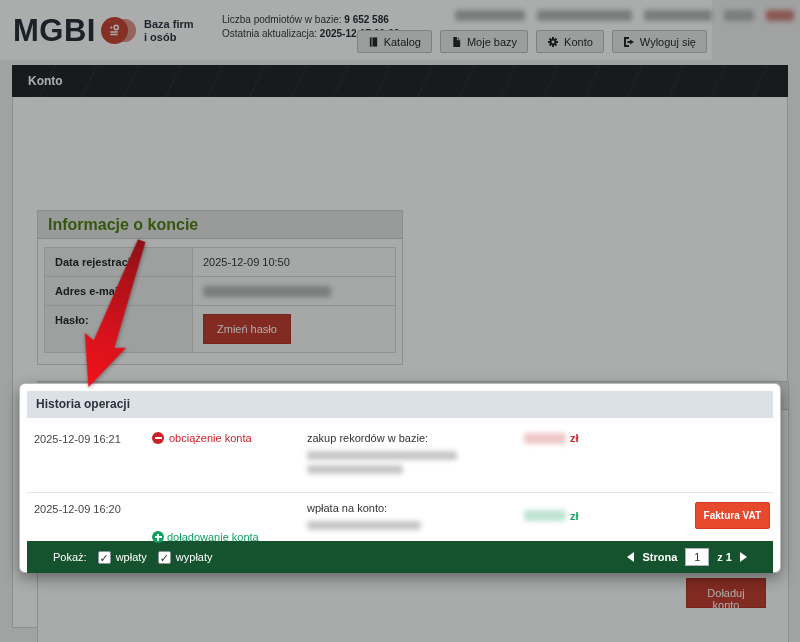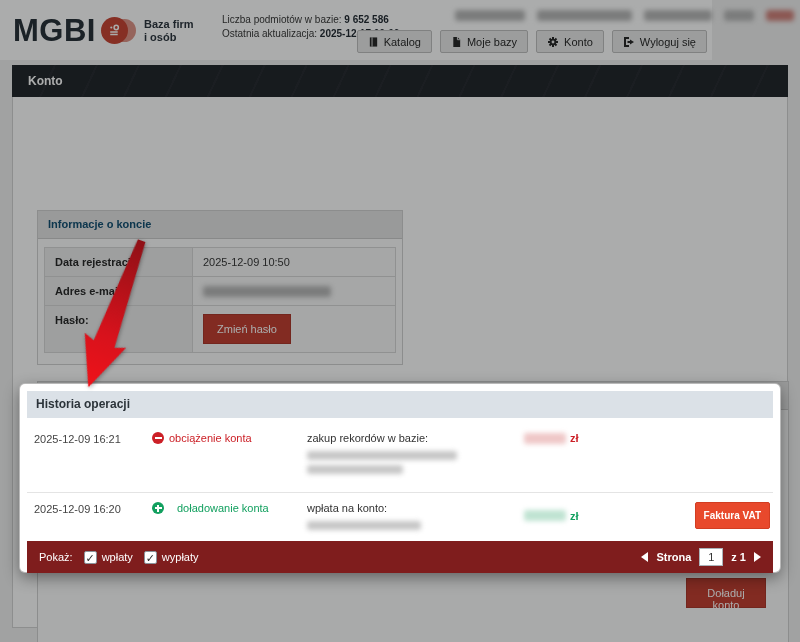--- a/index.html
+++ b/index.html
@@ -27,21 +27,21 @@
   .page-title-bar { position:absolute; left:12px; top:65px; width:776px; height:32px; background:#1d2126;
     background-image:repeating-linear-gradient(115deg, rgba(255,255,255,0.025) 0 2px, transparent 2px 38px);
     color:#fff; font-size:12px; font-weight:bold; line-height:32px; padding-left:16px; }
 
   
   .content { position:absolute; left:12px; top:97px; width:776px; height:531px; background:#ffffff; border:1px solid #d2d2d2; border-top:none; }
 
   .panel { position:absolute; border:1px solid #cfcfcf; background:#fcfcfc; }
   .panel-account { left:24px; top:113px; width:366px; height:155px; }
   .panel-wallet  { left:24px; top:284px; width:752px; height:330px; }
-  .panel-header { height:28px; background:#e3e3e3; border-bottom:1px solid #c9c9c9; font-size:11px; font-weight:bold; color:#0c4a6e; line-height:27px; padding-left:10px; }
+  .panel-header { height:28px; background:#e3e3e3; border-bottom:1px solid #c9c9c9; font-size:16px; font-weight:bold; color:#4d7c0f; line-height:27px; padding-left:10px; }
 
   .kv-table { margin:8px 0 0 6px; border:1px solid #d6d6d6; border-bottom:none; background:#fff; }
   .kv-row { display:flex; border-bottom:1px solid #d6d6d6; }
   .kv-label { width:148px; background:#ececec; border-right:1px solid #d6d6d6; font-size:11px; font-weight:bold; color:#222; padding:8px 10px; }
   .kv-value { flex:1; background:#f7f7f7; font-size:11px; color:#333; padding:8px 10px; display:flex; align-items:center; gap:5px; }
   .panel-account .kv-table { width:352px; }
   .panel-wallet .kv-table { width:494px; }
   .panel-wallet .kv-label { width:172px; }
   .red-value { color:#b2332a; font-weight:bold; }
   .value-suffix { font-size:10px; color:#444; }
@@ -55,38 +55,38 @@
   .hist-header { height:27px; background:#dbe1e7; font-size:12px; font-weight:bold; color:#2c343a; line-height:27px; padding-left:9px; margin-bottom:5px; }
   .hist-cols, .hist-row { display:flex; }
   .col-date { width:125px; padding-left:7px; }
   .col-type { width:155px; }
   .col-desc { width:217px; }
   .col-value { flex:1; }
   .hist-cols { height:22px; background:#3d4b54; color:#fff; font-size:11px; font-weight:bold; align-items:center; }
   .hist-row { font-size:11px; color:#444; padding:9px 0; border-bottom:1px solid #e4e4e4; align-items:flex-start; }
   .hist-row .col-date { padding-top:1px; }
   .type-debit { color:#cc2027; display:flex; gap:5px; }
-  .type-credit { color:#12a05f; display:flex; align-items:flex-end; gap:13px; }
+  .type-credit { color:#12a05f; display:flex; align-items:flex-end; gap:3px;margin-top:29px; }
   .op-icon { width:12px; height:12px; border-radius:50%; position:relative; flex:0 0 12px; }
   .op-icon.debit { background:#cc2027; }
   .op-icon.credit { background:#12a05f; }
   .op-icon::before { content:""; position:absolute; left:2.5px; top:5px; width:7px; height:2px; background:#fff; }
   .op-icon.credit::after { content:""; position:absolute; left:5px; top:2.5px; width:2px; height:7px; background:#fff; }
   .desc-line { color:#333; }
   .desc-blur { margin-top:7px; }
   .desc-blur .blurbar { background:#c6c6c6; height:9px; margin-bottom:5px; }
   .val-wrap { display:flex; align-items:center; gap:4px; }
   .val-blur { width:42px; height:11px; border-radius:2px; filter:blur(2.5px); }
   .val-blur.debit { background:#efc7c7; }
   .val-blur.credit { background:#bfe3d2; }
   .val-cur.debit { color:#cc2027; font-weight:bold; }
   .val-cur.credit { color:#12a05f; font-weight:bold; }
   .btn-invoice { margin-left:auto; margin-right:3px; align-self:center; background:#e8492c; color:#fff; border:1px solid #d23d22; border-radius:2px; font-size:10px; font-weight:bold; padding:7px 8px; cursor:pointer; font-family:inherit; }
 
-  .hist-footer { height:32px; background:#7f1d1d; display:flex; align-items:center; color:#fff; font-size:11px; padding:0 12px; margin-top:-1px; }
+  .hist-footer { height:32px; background:#14532d; display:flex; align-items:center; color:#fff; font-size:11px; padding:0 26px; margin-top:-1px; }
   .filters { display:flex; align-items:center; gap:11px; margin-left:11px; }
   .filter { display:flex; align-items:center; gap:5px; cursor:pointer; }
   .cb { width:13px; height:13px; background:#fff; border:1px solid #8a949b; border-radius:2px; font-size:11px; line-height:12px; text-align:center; color:#2b2b2b; font-weight:bold; }
   .pager { margin-left:auto; display:flex; align-items:center; gap:8px; font-weight:bold; }
   .tri { width:0; height:0; border-top:5px solid transparent; border-bottom:5px solid transparent; cursor:pointer; }
   .tri-left { border-right:7px solid #fff; }
   .tri-right { border-left:7px solid #fff; }
   .page-input { width:24px; height:18px; border:1px solid #aab3b9; background:#fff; color:#333; font-size:11px; text-align:center; font-family:inherit; }
 
   

